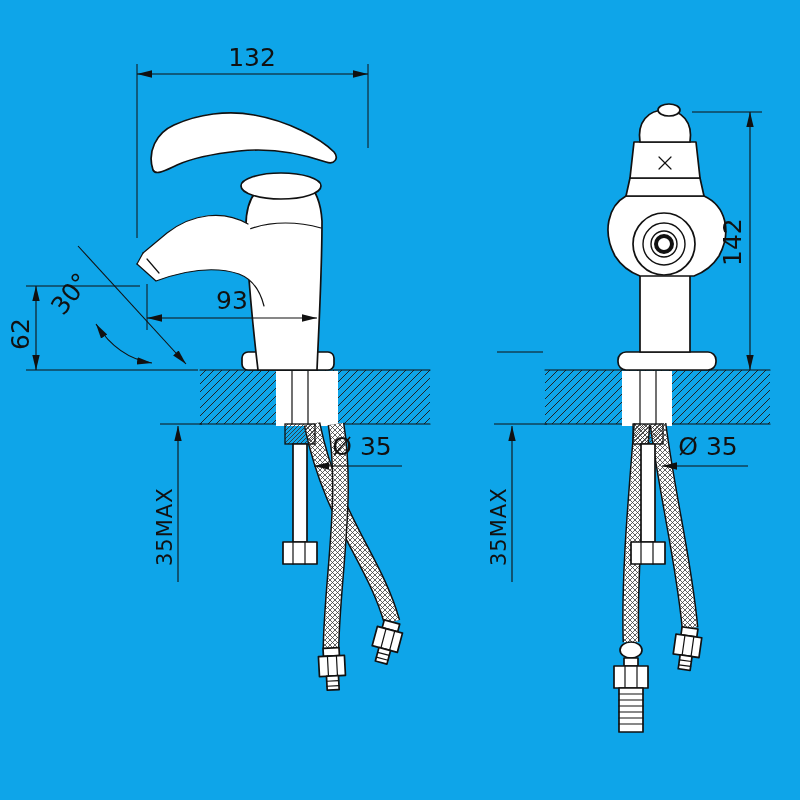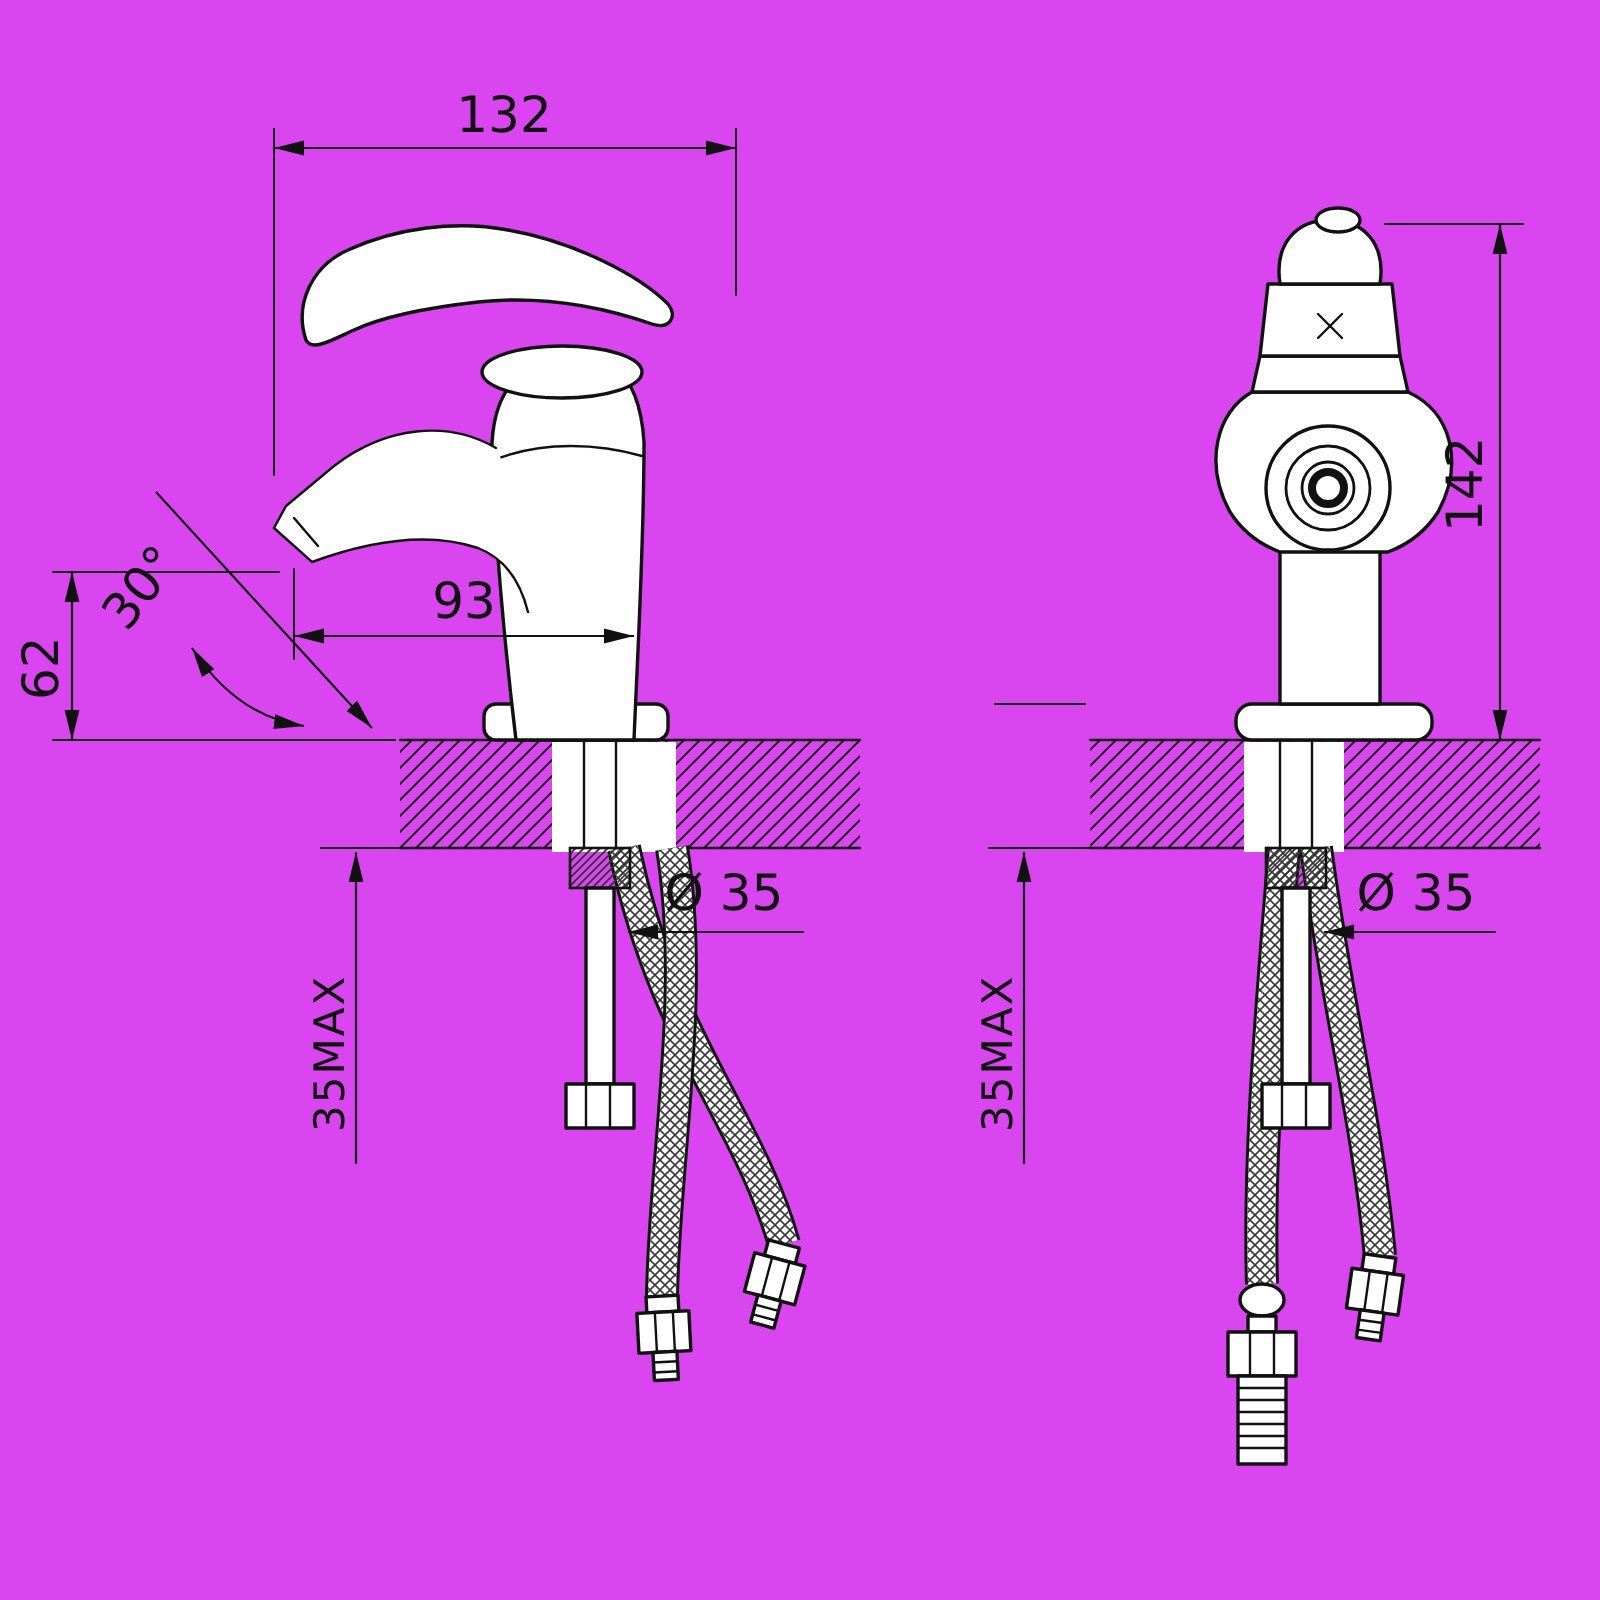--- a/index.html
+++ b/index.html
@@ -1,16 +1,16 @@
 <!DOCTYPE html>
 <html><head>
 <meta charset="utf-8">
 <style>
   html,body{margin:0;padding:0;background:#fff;}
-  .canvas{width:800px;height:800px;background:#d946ef;position:relative;overflow:hidden;
+  .canvas{width:800px;height:800px;background:#0ea5e9;position:relative;overflow:hidden;
           font-family:"DejaVu Sans", sans-serif;}
   svg{display:block;}
   .outline{fill:#ffffff;stroke:#111111;stroke-width:1.7;stroke-linejoin:round;stroke-linecap:round;}
   .thin{fill:none;stroke:#111111;stroke-width:1.2;stroke-linecap:round;}
   .ext{fill:none;stroke:#111111;stroke-width:1;}
   .dim-line{fill:none;stroke:#111111;stroke-width:1.1;}
   .dim-text{font-family:"DejaVu Sans", sans-serif;font-size:25px;fill:#111111;}
   .dim-text-sm{font-family:"DejaVu Sans", sans-serif;font-size:21px;fill:#111111;letter-spacing:1px;}
   .hose-edge{fill:none;stroke:#111111;stroke-width:17;}
   .hose-core{fill:none;stroke:#ffffff;stroke-width:14;}

